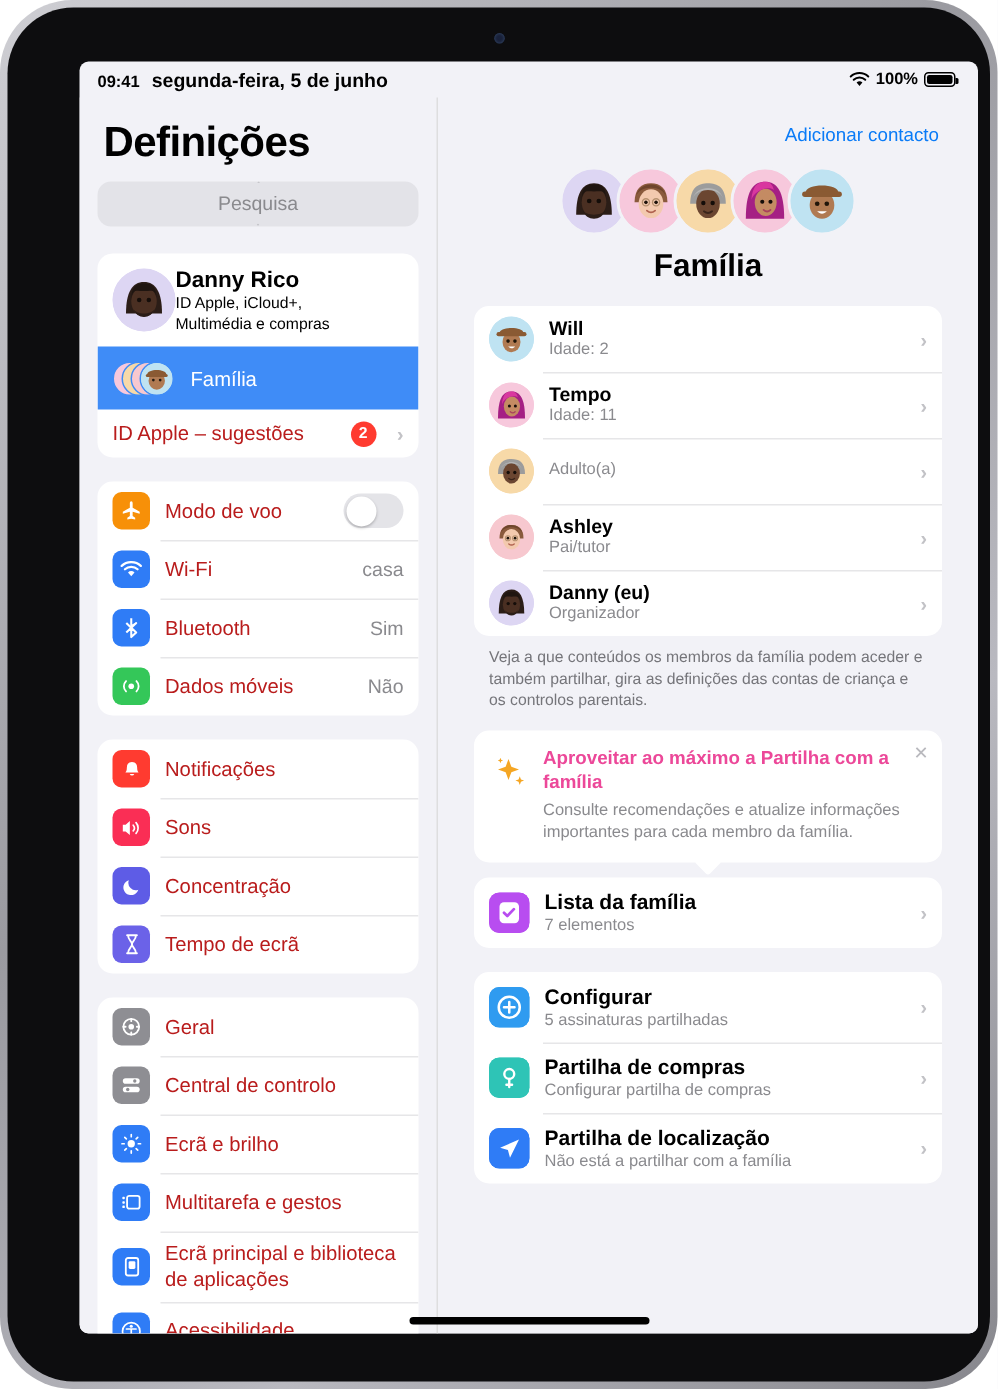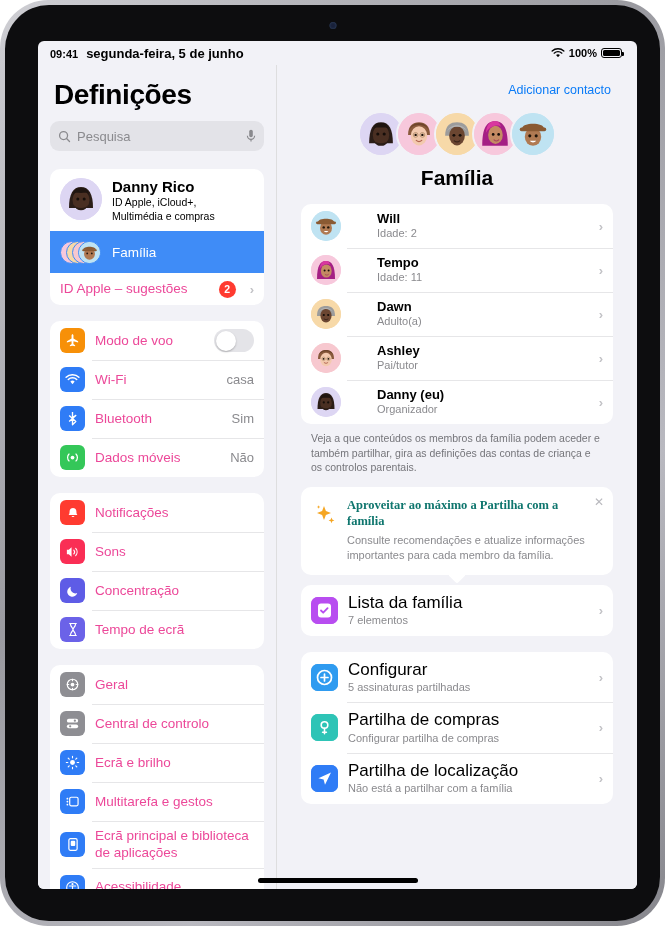--- a/index.html
+++ b/index.html
@@ -22,21 +22,21 @@
     border-radius: 44px;
     position: relative;
   }
   #camera {
     position: absolute; left: 50%; top: 17px; transform: translateX(-50%);
     width: 7px; height: 7px; border-radius: 50%;
     background: #19213a;
     box-shadow: inset 0 0 2px #3b5170;
   }
   #screen {
-    position: absolute; left: 33px; top: 36px;
+    position: absolute; left: 48px; top: 36px;
     width: 599px; height: 848px;
     background: #f2f2f7;
     border-radius: 6px;
     overflow: hidden;
     display: flex; flex-direction: column;
   }
 
   
   .statusbar {
     height: 24px; flex: 0 0 24px;
@@ -73,20 +73,21 @@
     overflow: hidden;
     position: relative;
   }
 
   h1.title { font-size: 28px; font-weight: bold; letter-spacing: -.4px; margin: 14px 0 10px 4px; color:#000; }
 
   .searchbar {
     height: 30px; background: #e3e3e8; border-radius: 9px;
     display: flex; align-items: center; gap: 6px; padding: 0 8px;
     margin-bottom: 18px;
+    flex-direction: column;
   }
   .searchbar .ph { flex:1; color:#8a8a8e; font-size: 13px; }
 
   .group {
     background: #fff; border-radius: 10px; overflow: hidden;
     margin-bottom: 16px;
   }
   .row {
     display: flex; align-items: center; gap: 10px;
     padding: 7px 10px; min-height: 32px;
@@ -97,26 +98,26 @@
     background: #e6e6e8;
   }
   .row.nosep::before { display: none; }
   .ico {
     width: 25px; height: 25px; border-radius: 6px;
     flex: 0 0 25px;
     display:flex; align-items:center; justify-content:center;
     color:#fff;
   }
   .ico svg { display:block; }
-  .rlabel { font-size: 13.5px; color:#ec4899; flex: 1; line-height: 1.2; }
+  .rlabel { font-size: 13.5px; color:#b91c1c; flex: 1; line-height: 1.2; }
   .rvalue { font-size: 13px; color:#8a8a8e; }
   .chev { color:#c2c2c6; font-size: 13px; font-weight: bold; margin-left: 4px; }
 
   
-  .profile-row { display:flex; gap:10px; padding:9px 10px; }
+  .profile-row { display:flex; align-items:center; padding:9px 10px; }
   .avatar {
     width: 42px; height: 42px; border-radius: 50%;
     flex: 0 0 42px; position: relative; overflow:hidden;
   }
   .avatar svg { display:block; width:100%; height:100%; }
   .pname { font-size: 15px; font-weight: bold; color:#000; line-height:1.15; }
   .psub { font-size: 10.5px; color:#000; line-height: 1.2; margin-top:1px; }
   .fam-row {
     background: #3f8cf7; display:flex; align-items:center; gap:10px;
     padding: 6px 10px; position: relative;
@@ -147,44 +148,44 @@
   .hero-avatars .ha {
     width: 46px; height: 46px; border-radius: 50%; overflow: hidden;
     margin-left: -8px; border: 2px solid #f2f2f7;
   }
   .hero-avatars .ha:first-child { margin-left: 0; }
   .fam-title { font-size: 21px; font-weight: bold; margin-top: 9px; color:#000; }
 
   .mrow { display:flex; align-items:center; gap:10px; padding: 7px 10px; position:relative; }
   .mrow + .mrow::before { content:""; position:absolute; left:46px; right:0; top:0; height:1px; background:#e6e6e8; }
   .mavatar { width: 30px; height: 30px; border-radius: 50%; overflow:hidden; flex:0 0 30px; }
-  .mtext { flex: 1; margin-left: 26px; }
+  .mtext { flex: 1; }
   .mname { font-size: 13px; font-weight: bold; color:#000; line-height:1.2; }
   .msub { font-size: 11px; color:#8a8a8e; line-height:1.25; }
 
   .footnote { font-size: 10.5px; color:#75757a; line-height: 1.4; padding: 7px 10px 12px 10px; }
 
   .promo {
     background:#fff; border-radius: 10px; padding: 11px 12px 12px 12px;
     display:flex; gap:10px; position:relative; margin-bottom: 6px;
   }
-  .promo-title { font-size: 12.5px; font-weight: bold; color:#0f766e; line-height:1.25; padding-right: 18px; font-family: Liberation Serif, serif; }
+  .promo-title { font-size: 12.5px; font-weight: bold; color:#ec4899; line-height:1.25; padding-right: 18px; }
   .promo-body { font-size: 11px; color:#8a8a8e; line-height:1.35; margin-top: 4px; }
   .promo-close { position:absolute; right:9px; top:8px; color:#b9b9be; font-size: 12px; }
   .promo-tail {
     position:absolute; left: 50%; transform: translateX(-50%) rotate(45deg);
     bottom: -6px; width: 13px; height: 13px; background:#fff; border-radius: 2px;
   }
   .spark { flex: 0 0 24px; color:#f5a623; font-size: 22px; line-height: 1; padding-top:5px; }
 
   .srow { display:flex; align-items:center; gap:10px; padding: 8px 10px; position:relative; }
   .srow + .srow::before { content:""; position:absolute; left:46px; right:0; top:0; height:1px; background:#e6e6e8; }
   .sico { width: 27px; height: 27px; border-radius: 7px; flex:0 0 27px; display:flex; align-items:center; justify-content:center; }
   .stext { flex:1; }
-  .stitle { font-size: 17px; font-weight: normal; color:#000; line-height:1.2; }
+  .stitle { font-size: 14px; font-weight: bold; color:#000; line-height:1.2; }
   .ssub { font-size: 11px; color:#8a8a8e; line-height:1.3; }
 
   .home-indicator {
     position: absolute; bottom: 6px; left: 50%; transform: translateX(-50%);
     width: 160px; height: 5px; border-radius: 3px; background: #000;
   }
 </style>
 </head>
 <body>
 
@@ -534,21 +535,20 @@
                     <circle cx="15" cy="15" r="15" fill="#f7d9a8"></circle>
                     <path d="M6 17c0-8 4-10 9-10s9 2 9 10z" fill="#9c9c9c"></path>
                     <ellipse cx="15" cy="16.6" rx="5.6" ry="6.8" fill="#6b4631"></ellipse>
                     <path d="M7.6 14c2-5.5 12.4-5.5 14.4 0-2-6.6-12.4-6.6-14.4 0z" fill="#b5b5b5"></path>
                     <circle cx="12.8" cy="16" r="1.1" fill="#140d09"></circle>
                     <circle cx="17.2" cy="16" r="1.1" fill="#140d09"></circle>
                     <path d="M13.2 20c1.2 1 2.5 1 3.8 0" stroke="#3a241a" stroke-width=".9" fill="none" stroke-linecap="round"></path>
                   </svg>
               </div>
               <div class="mtext">
-                <div class="mname">Dawn</div>
                 <div class="msub">Adulto(a)</div>
               </div>
               <div class="chev">›</div>
             </div>
             <div class="mrow">
               <div class="mavatar" style="background:#f7c8cf">
                 <svg viewBox="0 0 30 30">
                     <circle cx="15" cy="15" r="15" fill="#f7c8cf"></circle>
                     <path d="M7 16c0-6.5 3.3-9 8-9s8 2.5 8 9z" fill="#8a5a3c"></path>
                     <ellipse cx="15" cy="16.5" rx="5.8" ry="6.8" fill="#f3c9ae"></ellipse>

